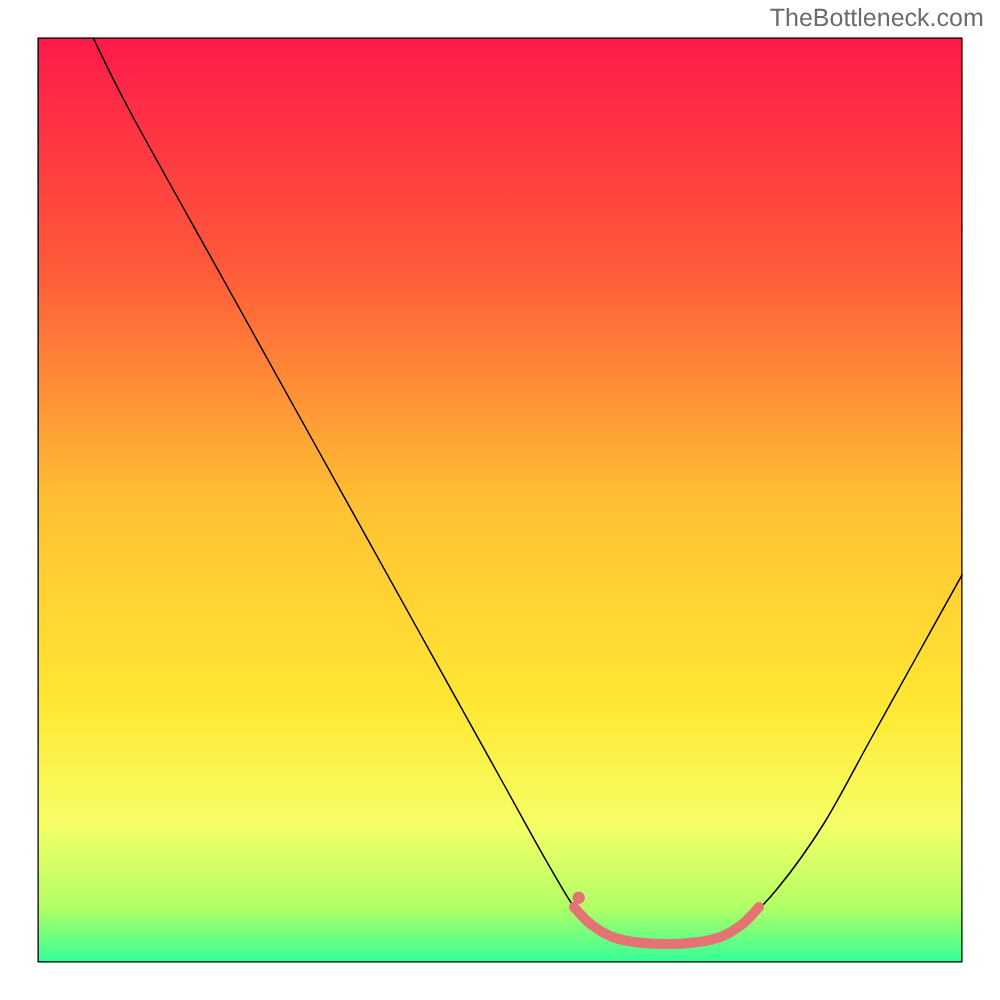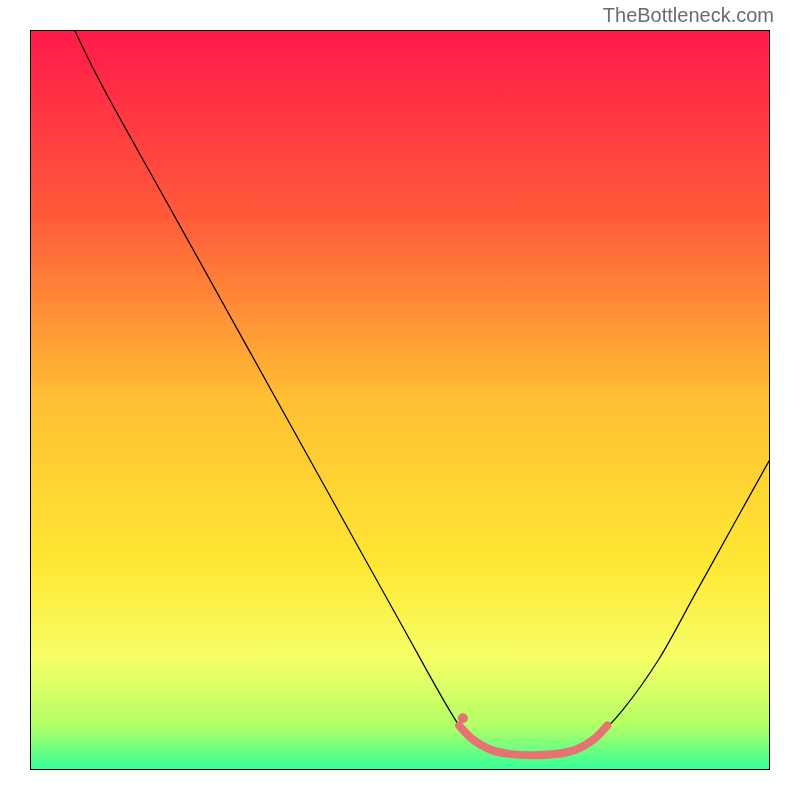--- a/index.html
+++ b/index.html
@@ -6,21 +6,21 @@
 body {
   width: 800px;
   height: 800px;
   position: relative;
   background: #fff;
   font-family: Arial, sans-serif;
 }
 .watermark {
   position: absolute;
   top: 4px;
-  right: 26px;
+  right: 13px;
   font-size: 20px;
   color: #6b6b6b;
   font-weight: 500;
   z-index: 10;
 }
 .chart-wrap {
   position: absolute;
   top: 30px;
   left: 30px;
   width: 740px;

